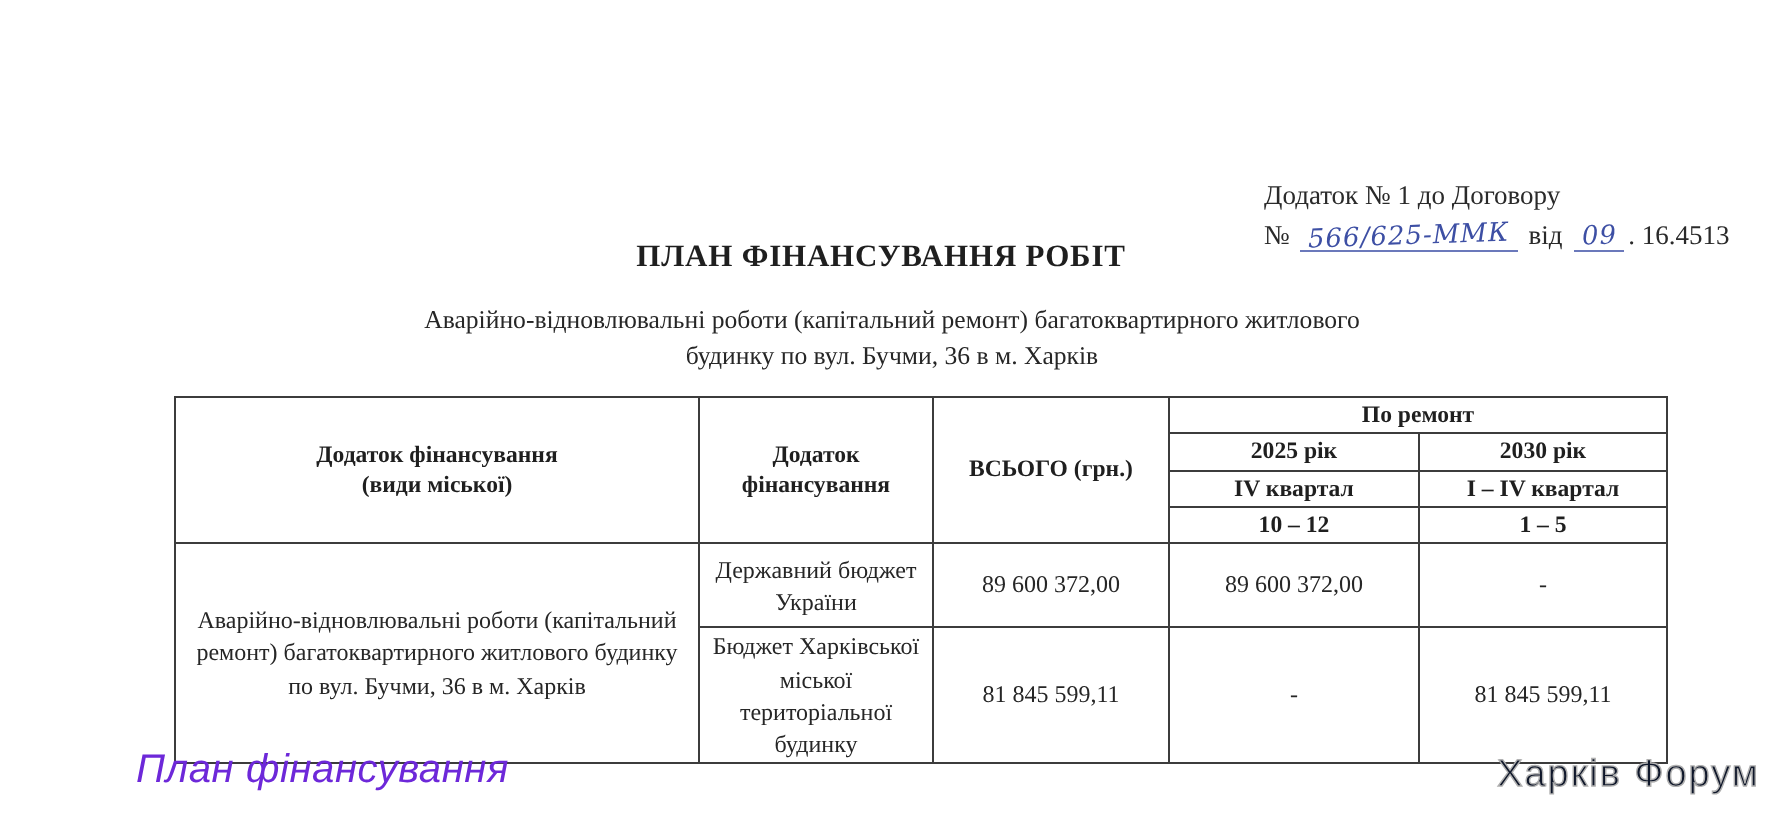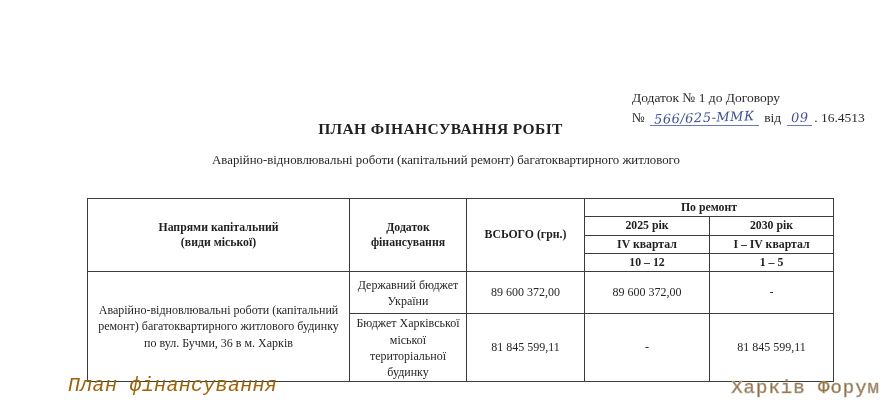--- a/index.html
+++ b/index.html
@@ -100,34 +100,34 @@
   tr.hr-b { height: 13px; }
   tr.hr-c { height: 13px; }
   tr.hr-d { height: 12px; }
   tr.body-1 { height: 42px; }
   tr.body-2 { height: 58px; }
   
   .caption {
     position: absolute;
     left: 68px;
     top: 374px;
-    font-family: Liberation Mono, monospace;
+    font-family: Liberation Sans, sans-serif;
     font-style: italic;
     font-size: 20px;
-    color: #a16207;
+    color: #6d28d9;
     letter-spacing: 0.3px;
   }
   .watermark {
     position: absolute;
     right: 12px;
     top: 377px;
-    font-family: Liberation Mono, monospace;
+    font-family: Liberation Sans, sans-serif;
     font-size: 19px;
     letter-spacing: 1px;
-    color: #a16207;
+    color: #0f172a;
     -webkit-text-stroke: 0.7px #b0b0b0;
     text-shadow: 0 0 0.5px #c8c8c8;
   }
 </style>
 </head>
 <body>
 
 <div class="page">
 
   <div class="annex">
@@ -137,34 +137,35 @@
       <span class="hw-underline"><span class="handwritten">566/625-ММК</span></span>
       <span>від</span>
       <span class="hw-underline"><span class="handwritten">09</span></span><span>. 16.4513</span>
     </div>
   </div>
 
   <div class="doc-title">ПЛАН ФІНАНСУВАННЯ РОБІТ</div>
 
   <div class="subtitle">
     <div>Аварійно-відновлювальні роботи (капітальний ремонт) багатоквартирного житлового</div>
+    <div>будинку по вул. Бучми, 36 в м. Харків</div>
   </div>
 
   <table class="fin">
     <colgroup>
       <col style="width:262px">
       <col style="width:117px">
       <col style="width:118px">
       <col style="width:125px">
       <col style="width:124px">
     </colgroup>
     <tbody>
       <tr class="hr-a">
         <th rowspan="4">
-          <span style="display:block">Напрями капітальний</span>
+          <span style="display:block">Додаток фінансування</span>
           <span style="display:block">(види міської)</span>
         </th>
         <th rowspan="4">
           <span style="display:block">Додаток</span>
           <span style="display:block">фінансування</span>
         </th>
         <th rowspan="4">ВСЬОГО (грн.)</th>
         <th colspan="2">По ремонт</th>
       </tr>
       <tr class="hr-b">

